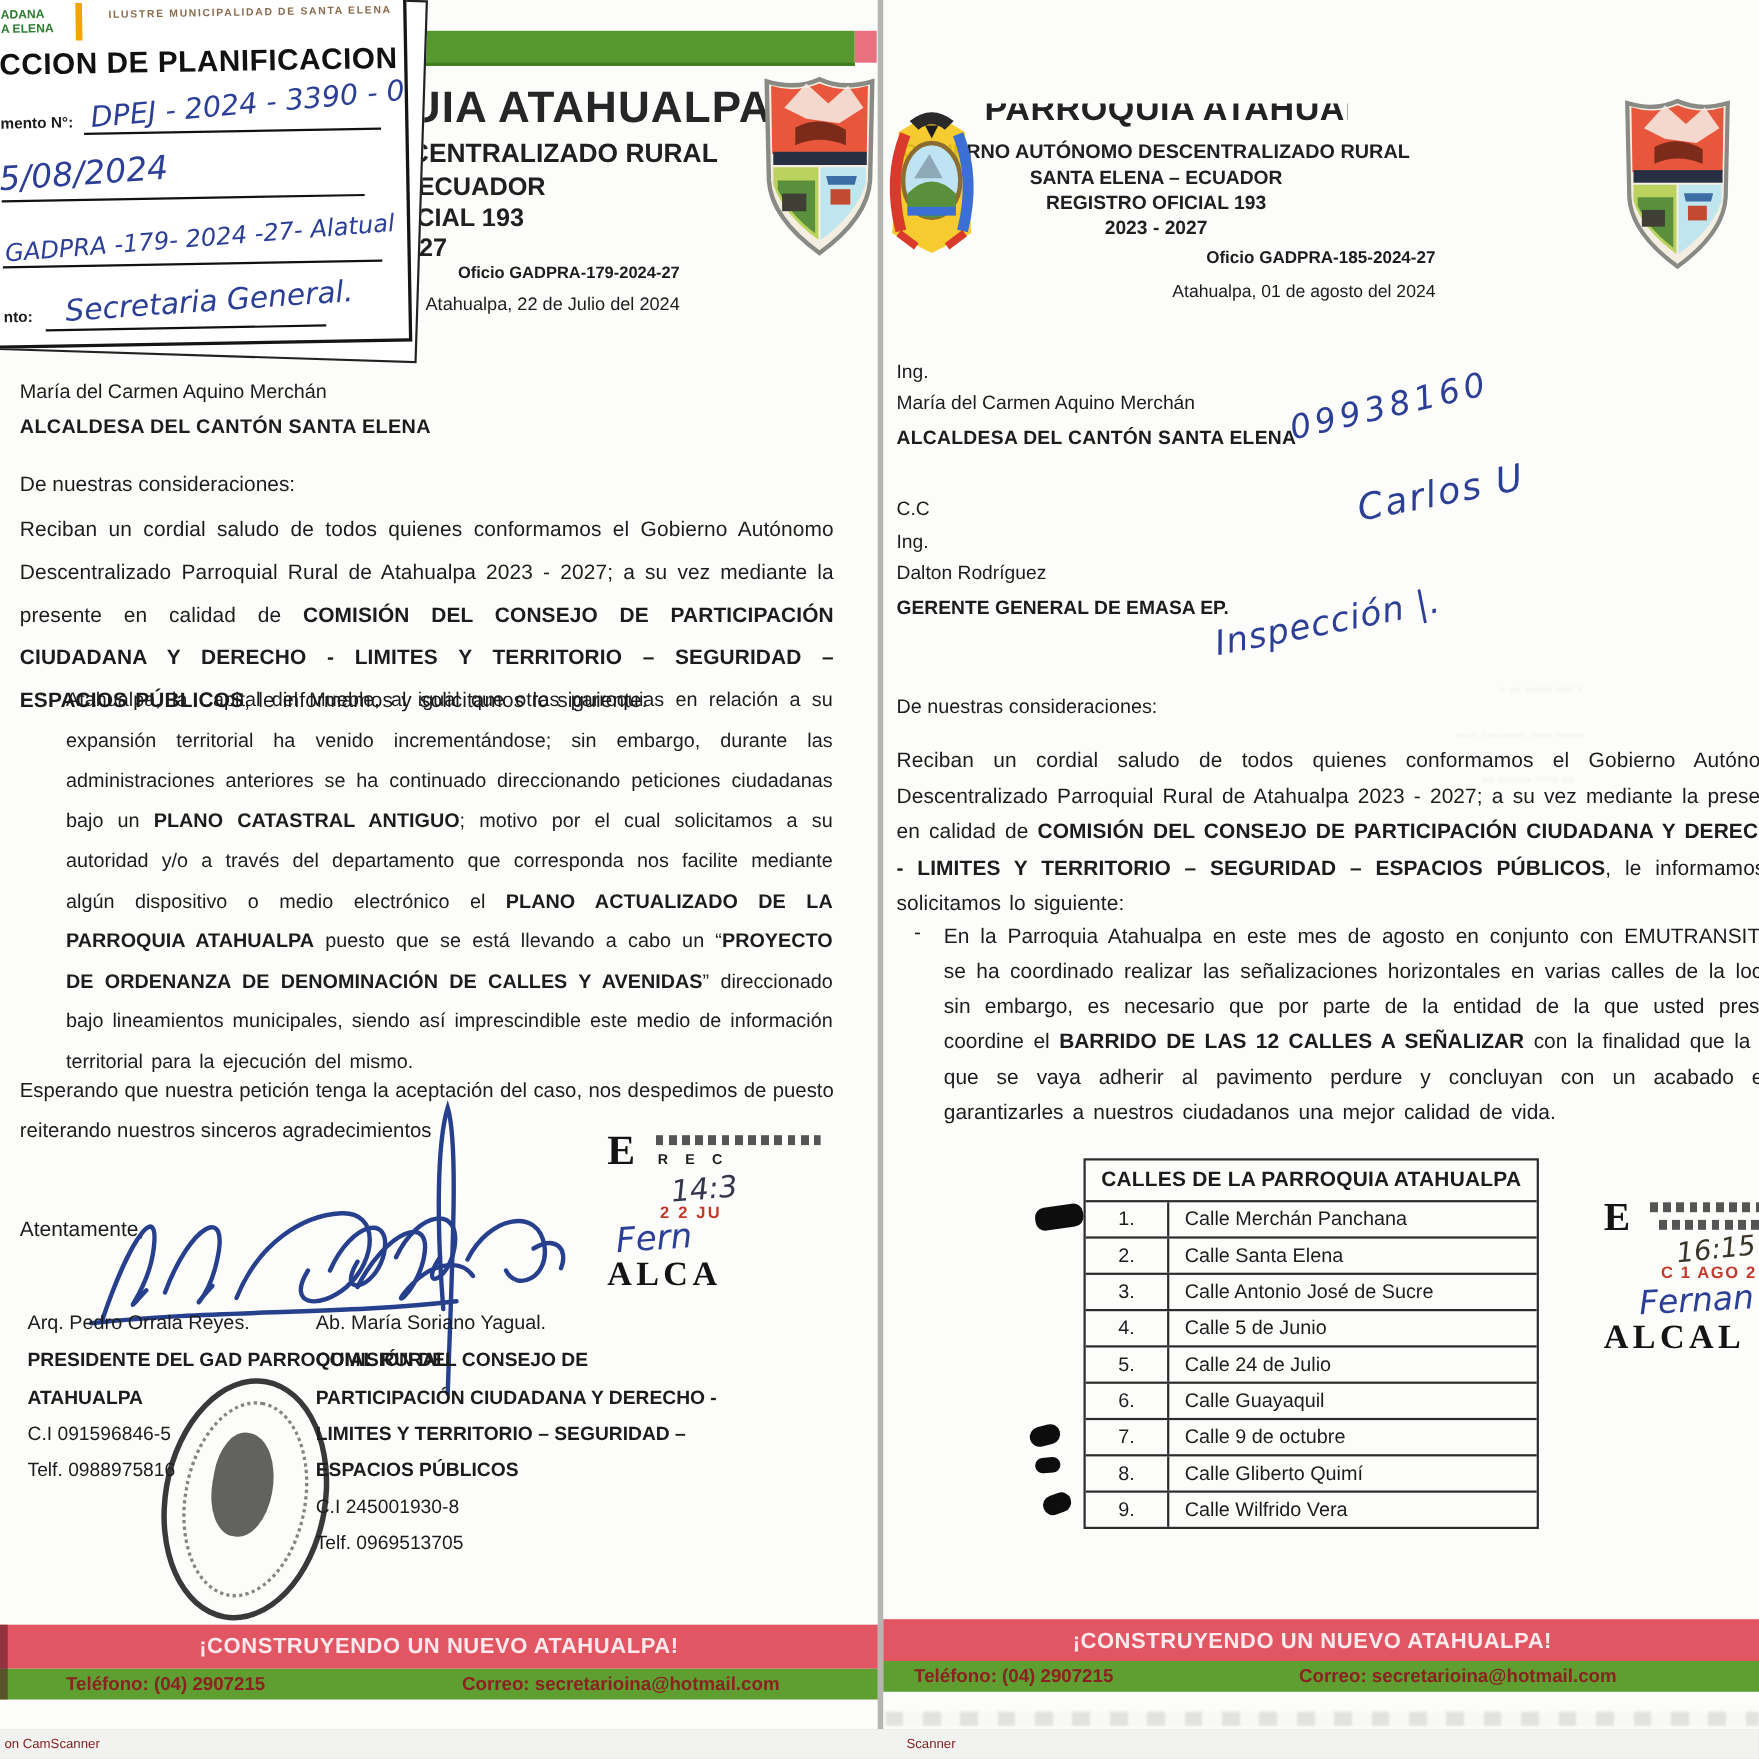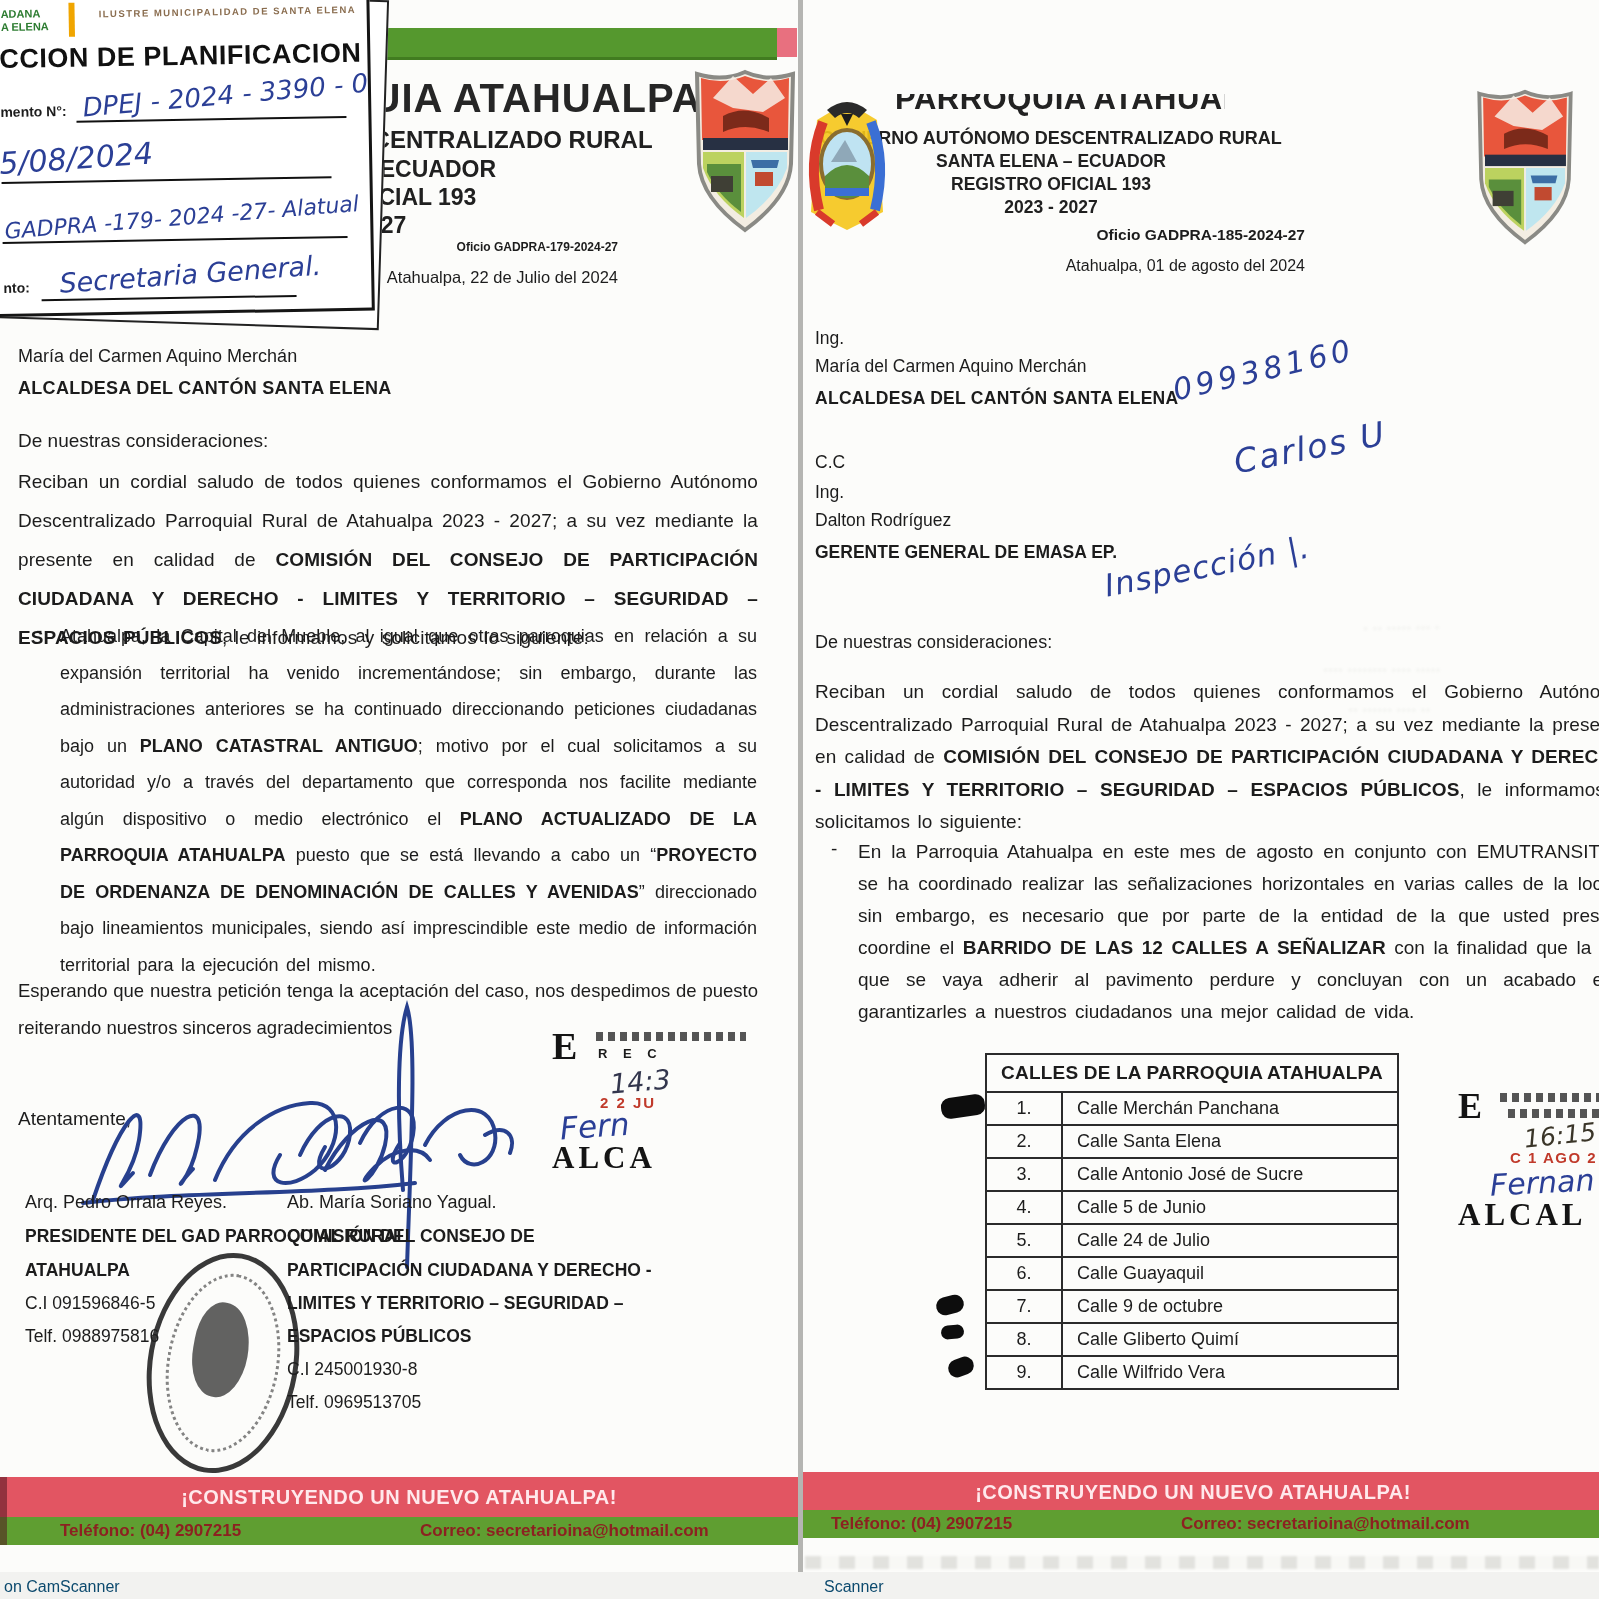--- a/index.html
+++ b/index.html
@@ -6,26 +6,26 @@
   #canvas{position:relative;width:1599px;height:1599px;background:#c8c8c5;overflow:hidden;
           font-family:"Liberation Sans",sans-serif;color:#1c1c1c;}
   .abs{position:absolute;}
   .b{font-weight:bold;}
   .j{text-align:justify;}
   .page{position:absolute;top:0;background:#fcfcfa;height:1572px;}
   #page-left{left:0;width:798px;}
   #page-right{left:803px;width:832px;}
   .seam{position:absolute;top:0;left:798px;width:5px;height:1572px;background:#b5b5b2;}
   .bottomstrip{position:absolute;left:0;top:1572px;width:1599px;height:27px;background:#f2f2f0;}
-  .credit{position:absolute;top:1578px;font-size:16px;color:#0c4a6e;}
+  .credit{position:absolute;top:1578px;font-size:12px;color:#7f1d1d;}
   
   .greenbar{position:absolute;background:#55982e;border-bottom:3px solid #417c20;}
   .pinktip{position:absolute;background:#e8707f;}
   .hline{font-weight:bold;color:#202020;text-align:center;}
-  .oficio-blk{position:absolute;text-align:right;font-size:12px;}
+  .oficio-blk{position:absolute;text-align:right;font-size:15px;}
   .clipbox{position:absolute;overflow:hidden;}
   
   .body-l{font-size:19px;line-height:39px;letter-spacing:.1px;word-spacing:2px;}
   .body-r{font-size:19px;line-height:32.5px;letter-spacing:.1px;word-spacing:2px;}
   .hand{font-family:"DejaVu Sans",sans-serif;font-style:italic;color:#2b3f96;white-space:nowrap;}
   .uline{position:absolute;background:#111;height:2px;}
   
   #pstamp-shadow{position:absolute;left:-14px;top:-6px;width:394px;height:326px;background:#fff;
      border:2px solid #222;transform:rotate(1.8deg);z-index:48;}
   #pstamp{position:absolute;left:-24px;top:-14px;width:390px;height:322px;background:#fff;

